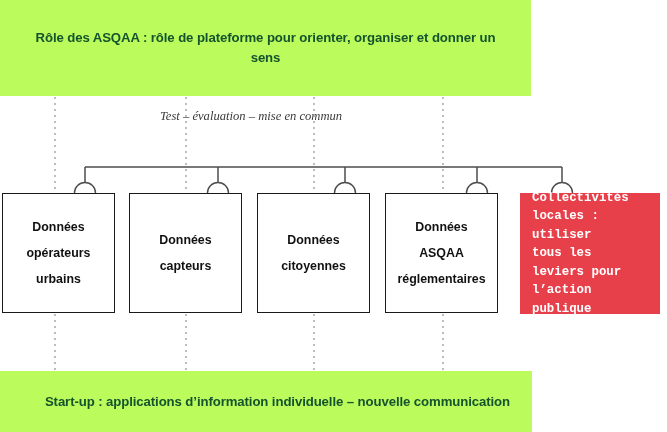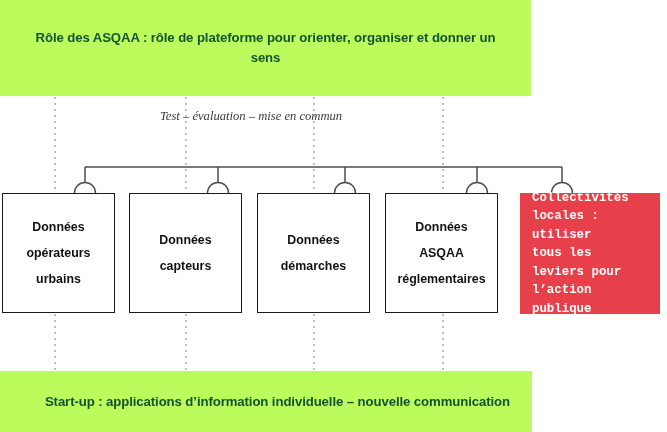--- a/index.html
+++ b/index.html
@@ -178,21 +178,21 @@
     <span class="node-line">urbains</span>
   </div>
 
   <div id="box-2" class="node-box" style="background: rgb(255, 255, 255); color: rgb(17, 17, 17);">
     <span class="node-line">Données</span>
     <span class="node-line">capteurs</span>
   </div>
 
   <div id="box-3" class="node-box" style="background: rgb(255, 255, 255); color: rgb(17, 17, 17);">
     <span class="node-line">Données</span>
-    <span class="node-line">démarches</span>
+    <span class="node-line">citoyennes</span>
   </div>
 
   <div id="box-4" class="node-box" style="background: rgb(255, 255, 255); color: rgb(17, 17, 17);">
     <span class="node-line">Données</span>
     <span class="node-line">ASQAA</span>
     <span class="node-line">réglementaires</span>
   </div>
 
   <div id="box-red" style="background: rgb(232, 64, 74); color: rgb(255, 255, 255);">
     <span class="node-line">Collectivités</span>

